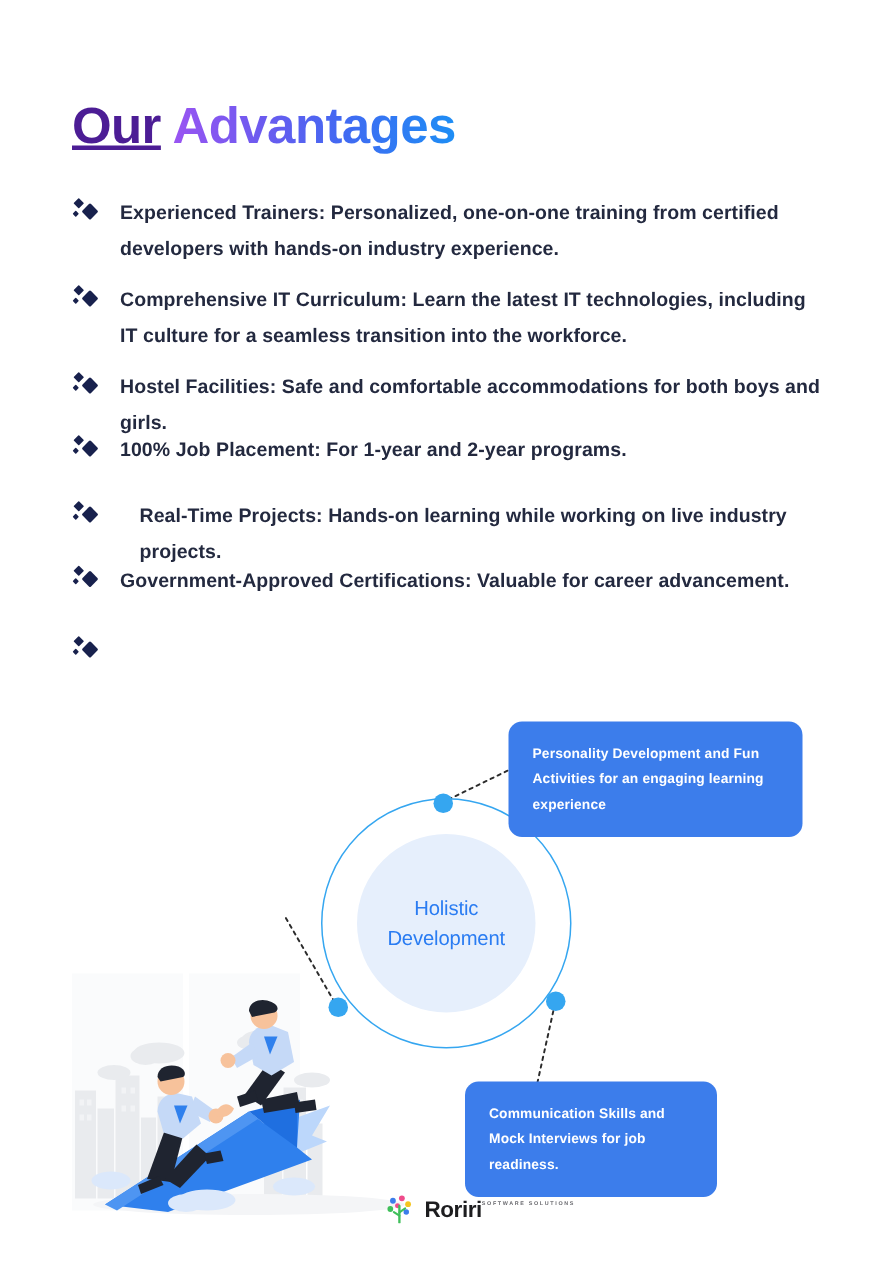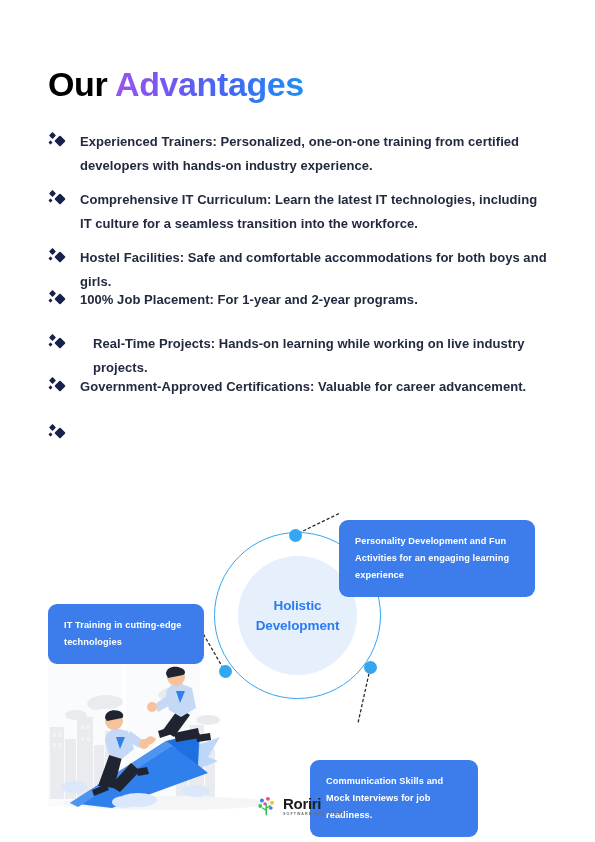--- a/index.html
+++ b/index.html
@@ -27,21 +27,22 @@
     position: absolute;
     left: 48px;
     top: 66px;
     font-size: 34px;
     font-weight: 700;
     letter-spacing: -0.4px;
     line-height: 1.1;
     white-space: nowrap;
   }
   .heading .word-plain {
-    color: #000000;
+    color: #4c1d95;
+    text-decoration: underline;
   }
   .heading .word-grad {
     background: linear-gradient(90deg, #9a54f2 0%, #6b5bef 32%, #4169f2 60%, #1d8ef5 100%);
     -webkit-background-clip: text;
     background-clip: text;
     color: transparent;
     -webkit-text-fill-color: transparent;
   }
 
   
@@ -112,21 +113,21 @@
     height: 119px;
     border-radius: 50%;
     background: #e6effc;
     display: flex;
     align-items: center;
     justify-content: center;
     text-align: center;
   }
   .inner-disc .label {
     font-size: 13.5px;
-    font-weight: 700;
+    font-weight: 400;
     color: #2a7cf2;
     line-height: 1.45;
     letter-spacing: -0.1px;
   }
 
   .node {
     position: absolute;
     width: 13px;
     height: 13px;
     border-radius: 50%;
@@ -140,21 +141,20 @@
     position: absolute;
     background: #3c7deb;
     color: #ffffff;
     border-radius: 9px;
     font-size: 9.2px;
     font-weight: 700;
     line-height: 1.85;
     letter-spacing: 0.1px;
     padding: 13px 16px;
     box-sizing: border-box;
-    margin-top: 39px;
   }
   .card-top    { left: 339px; top: 26px;  width: 196px; }
   .card-left   { left: 48px;  top: 110px; width: 156px; }
   .card-bottom { left: 310px; top: 266px; width: 168px; }
 
   .connector {
     position: absolute;
     left: 0; top: 0;
     width: 595px; height: 360px;
     pointer-events: none;
@@ -172,21 +172,21 @@
   
   .logo {
     position: absolute;
     left: 256px;
     top: 795px;
     display: flex;
     align-items: center;
     gap: 5px;
   }
   .logo-mark { width: 22px; height: 22px; display:block; }
-  .logo-text { display: flex; flex-direction: column; justify-content: space-between; }
+  .logo-text { display: flex; flex-direction: row; justify-content: space-between; }
   .logo-name {
     font-size: 15px;
     font-weight: 700;
     color: #1d1d1f;
     letter-spacing: -0.3px;
     line-height: 1;
   }
   .logo-sub {
     font-size: 3.6px;
     font-weight: 700;
@@ -369,21 +369,20 @@
           <span>Development</span>
         </div>
       </div>
     </div>
 
     <div class="node node-top"></div>
     <div class="node node-left"></div>
     <div class="node node-right"></div>
 
     <div class="card card-top">Personality Development and Fun Activities for an engaging learning experience</div>
-    <div class="card card-left">IT Training in cutting-edge technologies</div>
     <div class="card card-bottom">Communication Skills and Mock Interviews for job readiness.</div>
 
   </div>
 
   <div class="logo">
     <svg class="logo-mark" viewBox="0 0 24 24">
       <circle cx="6.5" cy="6" r="2.1" fill="#3c7deb"></circle>
       <circle cx="13" cy="4.2" r="2.1" fill="#ef4b8b"></circle>
       <circle cx="17.5" cy="8.5" r="2.1" fill="#f5c51f"></circle>
       <circle cx="4.6" cy="12" r="2.1" fill="#3fbf5a"></circle>

